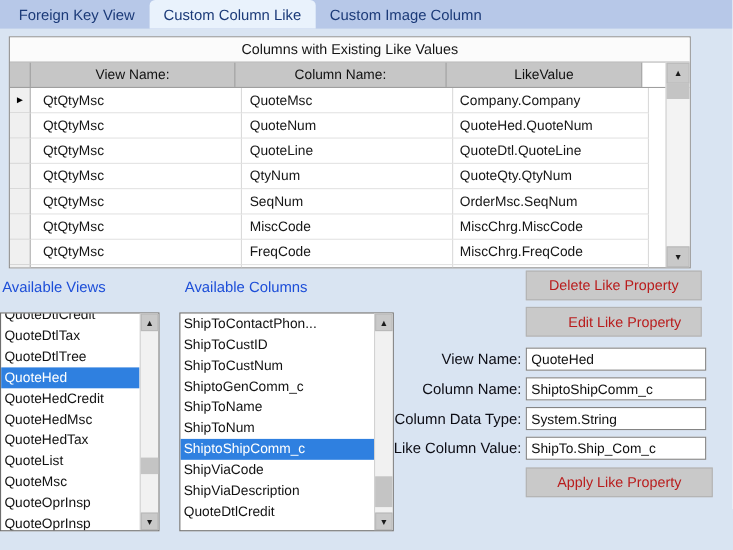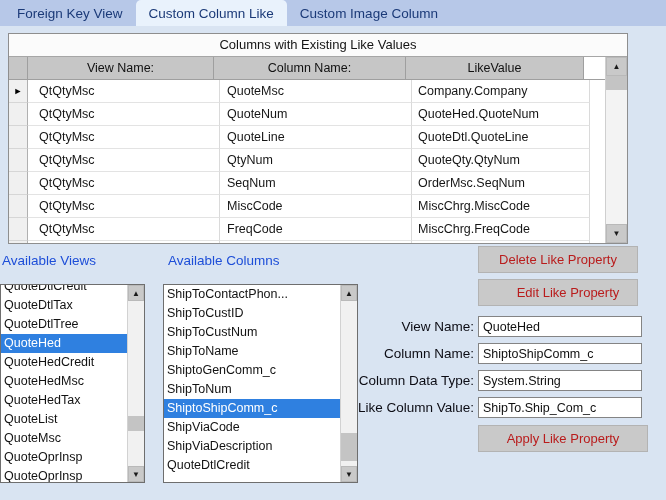--- a/index.html
+++ b/index.html
@@ -253,25 +253,25 @@
 
         <div class="list-item">
           <span>ShipToCustID</span>
         </div>
 
         <div class="list-item">
           <span>ShipToCustNum</span>
         </div>
 
         <div class="list-item">
+          <span>ShiptoGenComm_c</span>
+        </div>
+
+        <div class="list-item">
           <span>ShipToName</span>
-        </div>
-
-        <div class="list-item">
-          <span>ShiptoGenComm_c</span>
         </div>
 
         <div class="list-item">
           <span>ShipToNum</span>
         </div>
 
         <div class="list-item selected">
           <span>ShiptoShipComm_c</span>
         </div>
 

